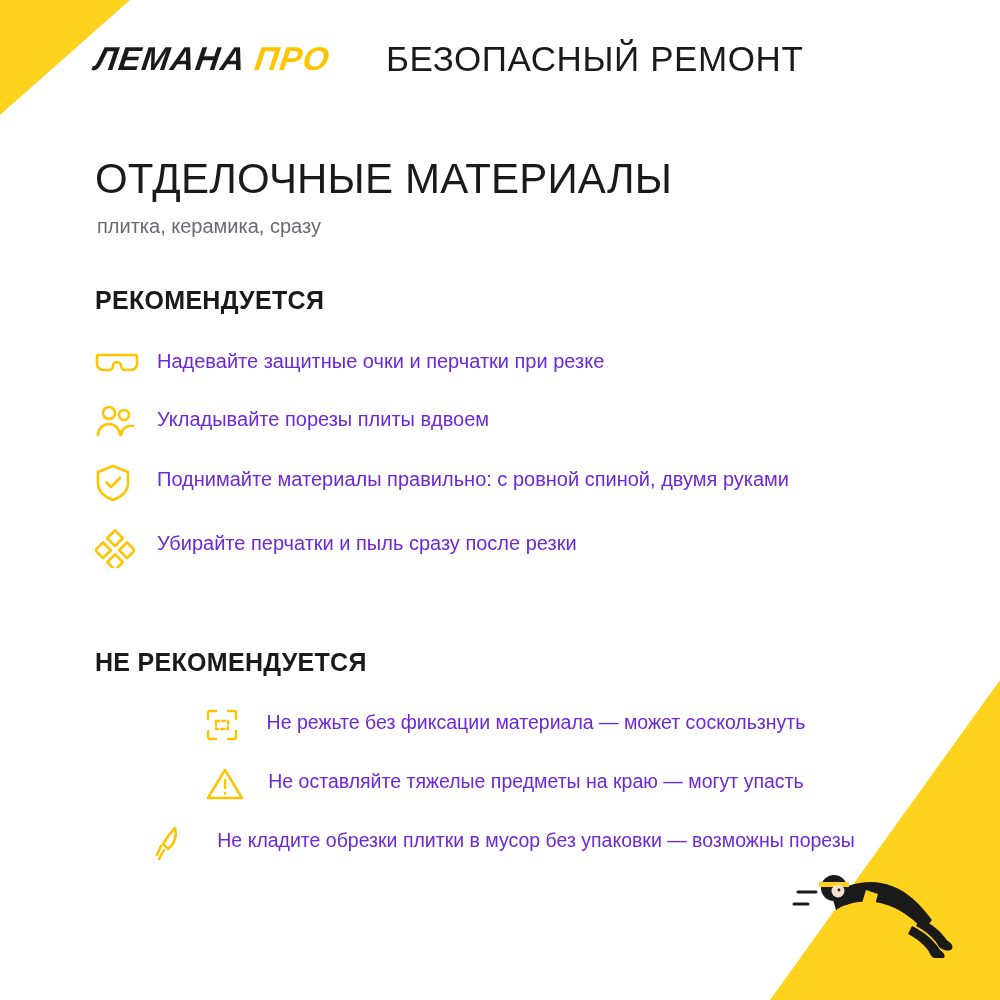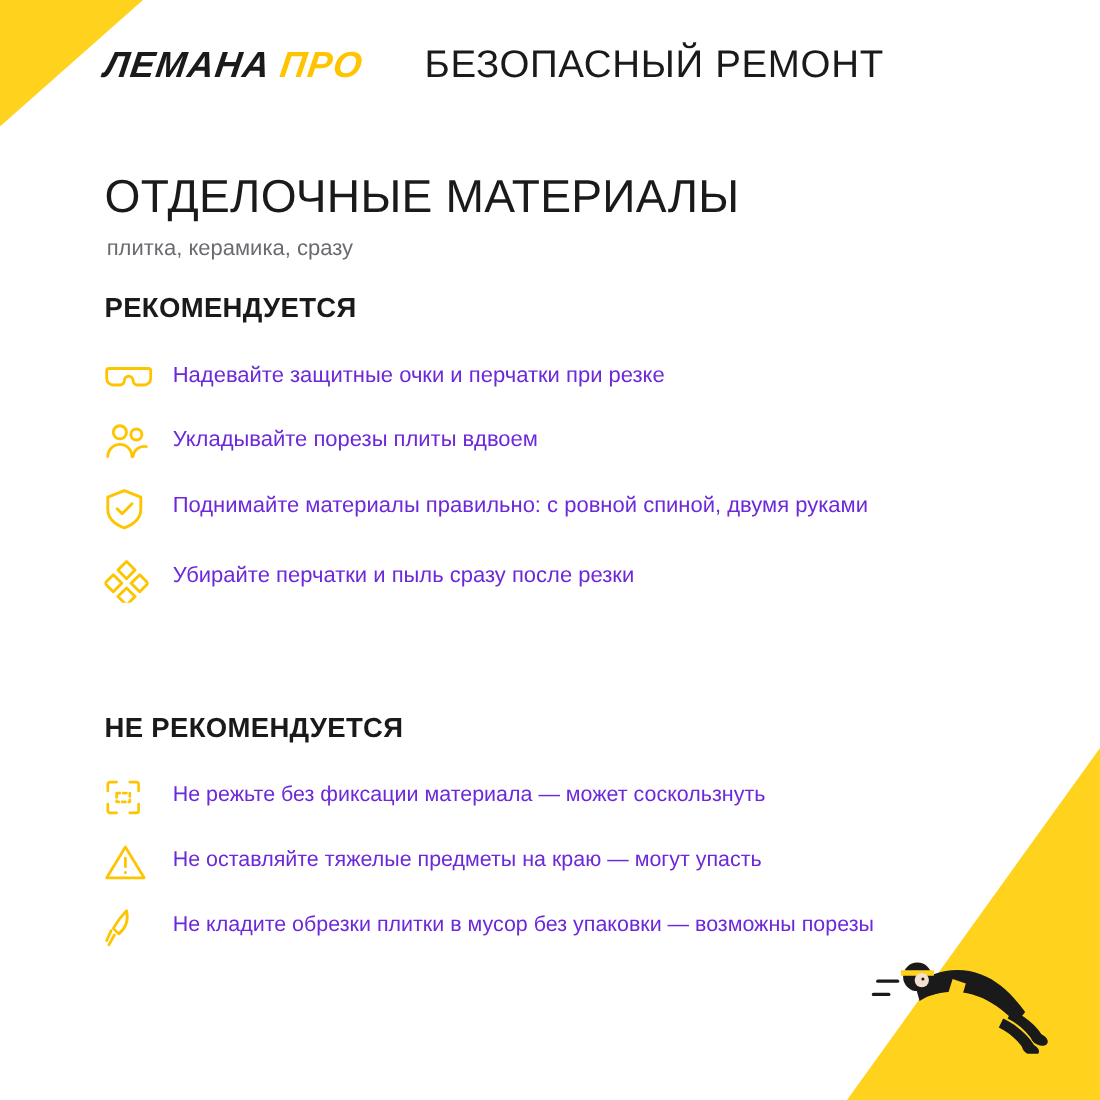--- a/index.html
+++ b/index.html
@@ -105,21 +105,21 @@
     color: #6a6a70;
   }
 
   
   .section {
     position: absolute;
     left: 95px;
     width: 820px;
   }
 
-  .section-rec { top: 266px; }
+  .section-rec { top: 286px; }
   .section-not { top: 648px; }
 
   .section-heading {
     font-size: 25px;
     font-weight: bold;
     color: #1a1a1a;
     letter-spacing: 0.3px;
     margin-bottom: 30px;
   }
 
@@ -139,21 +139,21 @@
   }
 
   .item-text {
     font-size: 20px;
     line-height: 1.42;
     color: #6d28d9;
     max-width: 720px;
     padding-top: 2px;
   }
 
-  .section-not .item { margin-bottom: 24px; }
+  .section-not .item { margin-bottom: 24px; justify-content: center; }
   .section-not .item-text { font-size: 19.5px; }
 
   
   .mascot {
     position: absolute;
     right: 38px;
     bottom: 42px;
     width: 170px;
     height: 120px;
   }

